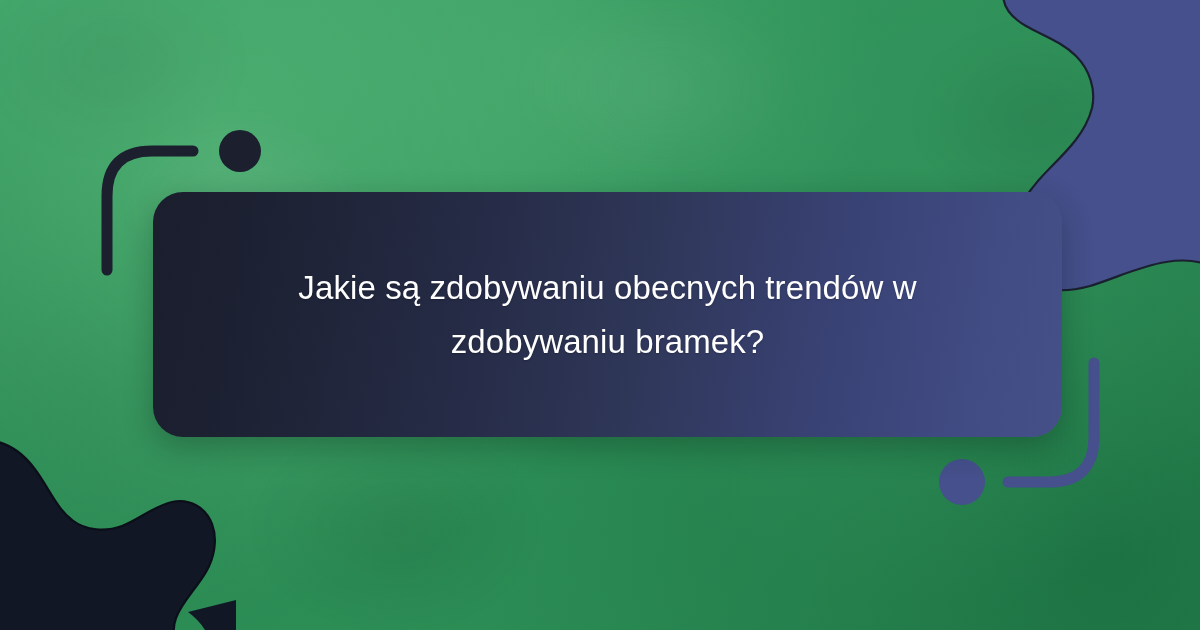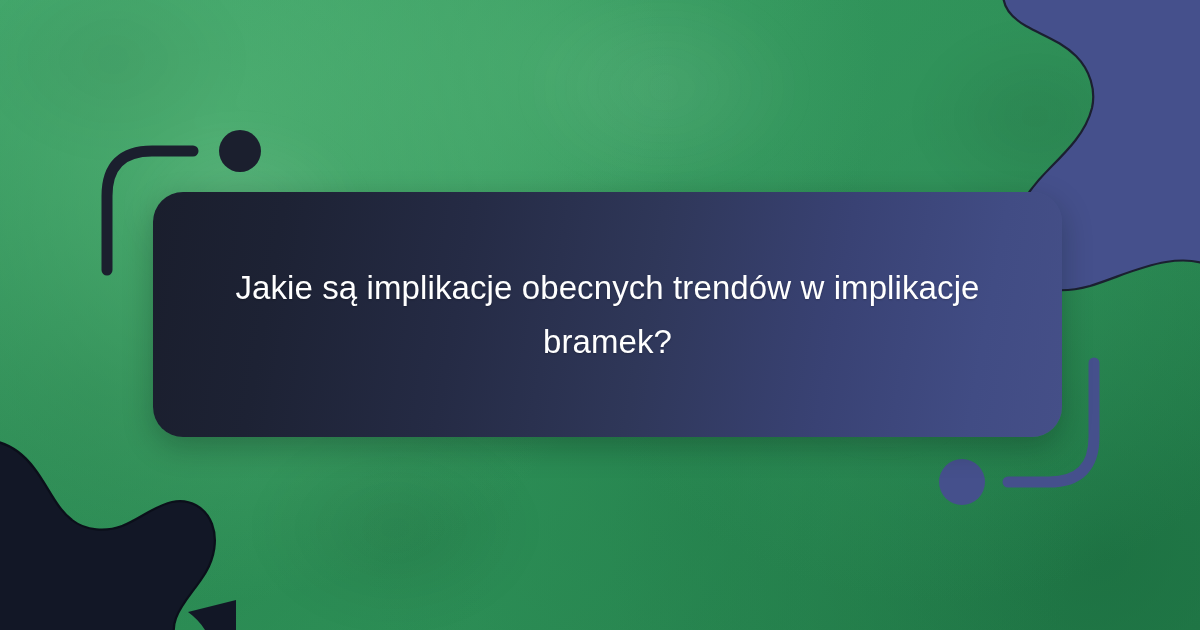--- a/index.html
+++ b/index.html
@@ -153,16 +153,16 @@
     <path d="M 107 270 L 107 196 Q 107 151 152 151 L 193 151" fill="none" stroke="#1b1f2e" stroke-width="11" stroke-linecap="round"></path>
 
     <circle cx="240" cy="151" r="21" fill="#1b1f2e"></circle>
 
     <path d="M 1094 363 L 1094 437 Q 1094 482 1049 482 L 1008 482" fill="none" stroke="#45508c" stroke-width="11" stroke-linecap="round"></path>
 
     <circle cx="962" cy="482" r="23" fill="#45508c"></circle>
   </svg>
 
   <div class="card">
-    <p class="card-question">Jakie są implikacje obecnych trendów w implikacje bramek?</p>
+    <p class="card-question">Jakie są zdobywaniu obecnych trendów w zdobywaniu bramek?</p>
   </div>
 
 </div>
 
 </body></html>

